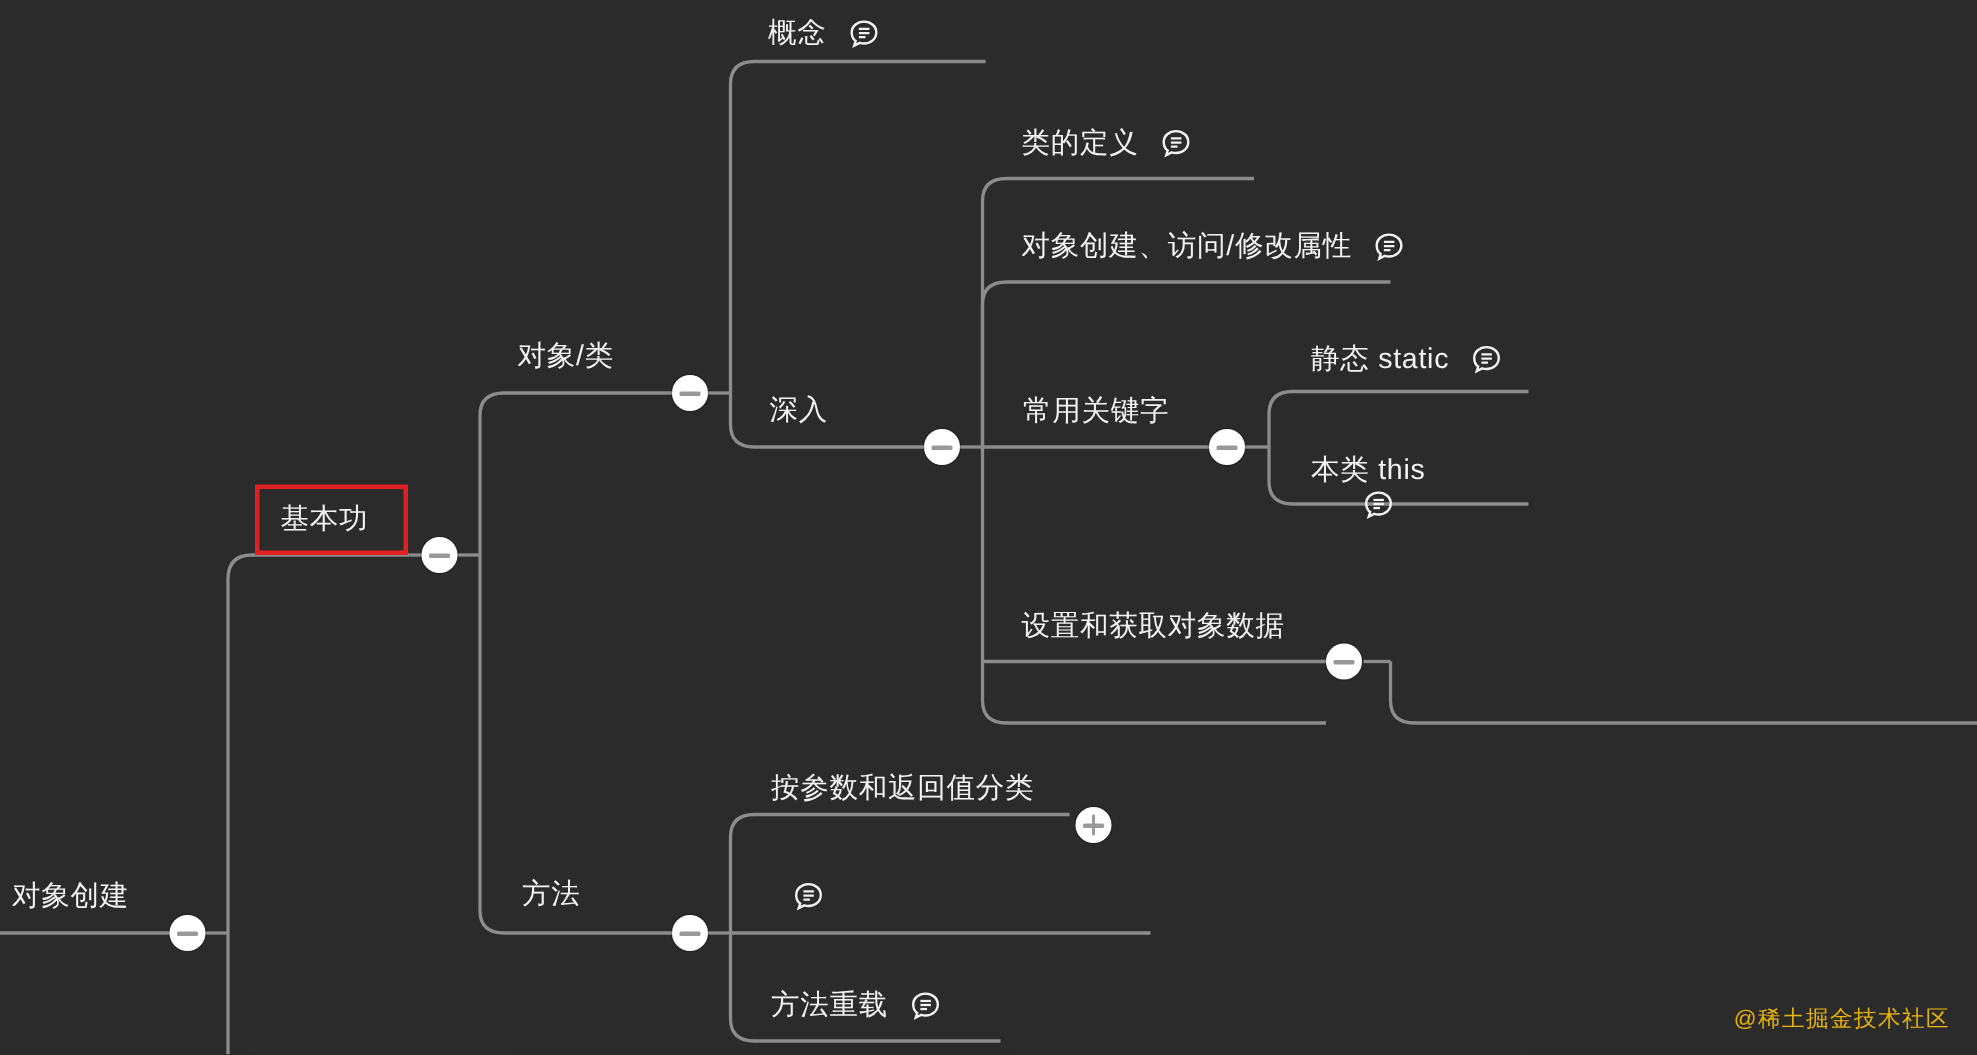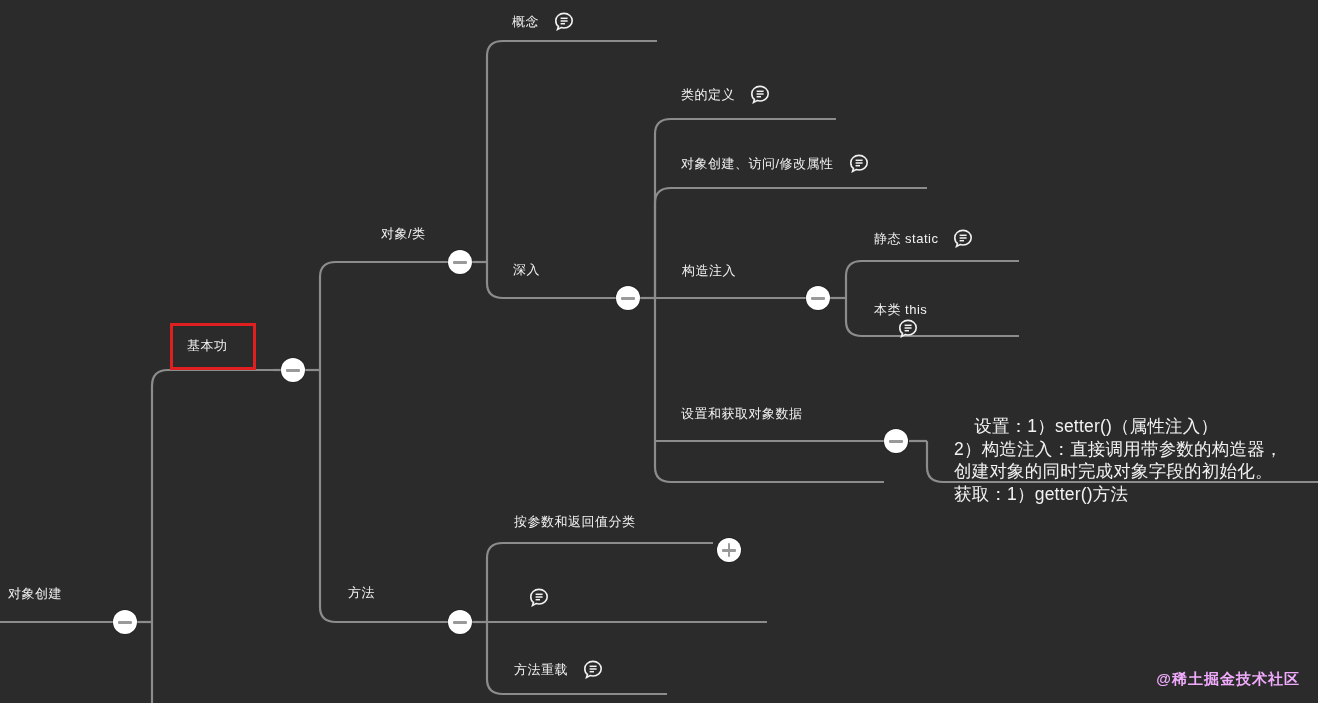--- a/index.html
+++ b/index.html
@@ -21,21 +21,21 @@
     width: 1318px;
     height: 703px;
     pointer-events: none;
   }
   .node {
     position: absolute;
     display: flex;
     align-items: center;
     white-space: nowrap;
     color: #f2f2f2;
-    font-size: 13px;
+    font-size: 19px;
     letter-spacing: 0.5px;
     line-height: 1.25;
   }
   .node .label {
     color: #f2f2f2;
   }
   .node.multiline {
     display: block;
     white-space: pre;
     font-size: 17.5px;
@@ -80,25 +80,24 @@
     top: 5px;
     width: 2.5px;
     height: 14px;
     background: #999999;
     border-radius: 1px;
   }
   .watermark {
     position: absolute;
     right: 18px;
     bottom: 14px;
-    color: #f0abfc;
+    color: #eab308;
     font-size: 15px;
     letter-spacing: 1px;
     user-select: none;
-    font-weight: bold;
   }
 </style>
 </head>
 <body>
 
 <div id="canvas">
 
   <svg id="wires" viewBox="0 0 1318 703" xmlns="http://www.w3.org/2000/svg">
     <g fill="none" stroke="#8c8c8c" stroke-width="2.2" stroke-linecap="butt">
 
@@ -144,26 +143,26 @@
       <path d="M 487 622 L 487 622 L 767 622"></path>
       <path d="M 487 622 L 487 679 Q 487 694 503 694 L 667 694"></path>
     </g>
   </svg>
 
   <div class="node" style="left:8px; top:586px;">
     <span class="label">对象创建</span>
   </div>
   <div class="toggle" style="left:113px; top:610px;"></div>
 
-  <div class="node selected" style="left:170px; top:323px; width:86px; height:47px;">
+  <div class="node selected" style="left:170px; top:323px; width:102px; height:47px;">
     <span class="label">基本功</span>
   </div>
   <div class="toggle" style="left:281px; top:358px;"></div>
 
-  <div class="node" style="left:345px; top:226px;margin-left:36px;">
+  <div class="node" style="left:345px; top:226px;">
     <span class="label">对象/类</span>
   </div>
   <div class="toggle" style="left:448px; top:250px;"></div>
 
   <div class="node" style="left:512px; top:11px;">
     <span class="label">概念</span>
     <span class="note-icon">
       <svg width="22" height="22" viewBox="0 0 22 22">
         <path d="M11 2.4c4.6 0 8.2 3.2 8.2 7.3 0 4.1-3.6 7.3-8.2 7.3-1 0-2-0.15-2.9-0.43l-3.6 1.9 0.95-3.1C3.6 14.1 2.8 12 2.8 9.7 2.8 5.6 6.4 2.4 11 2.4z" fill="none" stroke="#f2f2f2" stroke-width="1.6"></path>
         <line x1="7.6" y1="7.3" x2="14.6" y2="7.3" stroke="#f2f2f2" stroke-width="1.5"></line>
@@ -196,21 +195,21 @@
       <svg width="22" height="22" viewBox="0 0 22 22">
         <path d="M11 2.4c4.6 0 8.2 3.2 8.2 7.3 0 4.1-3.6 7.3-8.2 7.3-1 0-2-0.15-2.9-0.43l-3.6 1.9 0.95-3.1C3.6 14.1 2.8 12 2.8 9.7 2.8 5.6 6.4 2.4 11 2.4z" fill="none" stroke="#f2f2f2" stroke-width="1.6"></path>
         <line x1="7.6" y1="7.3" x2="14.6" y2="7.3" stroke="#f2f2f2" stroke-width="1.5"></line>
         <line x1="7.6" y1="10" x2="14.6" y2="10" stroke="#f2f2f2" stroke-width="1.5"></line>
         <line x1="7.6" y1="12.7" x2="12" y2="12.7" stroke="#f2f2f2" stroke-width="1.5"></line>
       </svg>
     </span>
   </div>
 
   <div class="node" style="left:682px; top:263px;">
-    <span class="label">构造注入</span>
+    <span class="label">常用关键字</span>
   </div>
   <div class="toggle" style="left:806px; top:286px;"></div>
 
   <div class="node" style="left:874px; top:228px;">
     <span class="label">静态 static</span>
     <span class="note-icon">
       <svg width="22" height="22" viewBox="0 0 22 22">
         <path d="M11 2.4c4.6 0 8.2 3.2 8.2 7.3 0 4.1-3.6 7.3-8.2 7.3-1 0-2-0.15-2.9-0.43l-3.6 1.9 0.95-3.1C3.6 14.1 2.8 12 2.8 9.7 2.8 5.6 6.4 2.4 11 2.4z" fill="none" stroke="#f2f2f2" stroke-width="1.6"></path>
         <line x1="7.6" y1="7.3" x2="14.6" y2="7.3" stroke="#f2f2f2" stroke-width="1.5"></line>
         <line x1="7.6" y1="10" x2="14.6" y2="10" stroke="#f2f2f2" stroke-width="1.5"></line>
@@ -229,26 +228,20 @@
         <line x1="7.6" y1="12.7" x2="12" y2="12.7" stroke="#f2f2f2" stroke-width="1.5"></line>
       </svg>
     </span>
   </div>
 
   <div class="node" style="left:681px; top:406px;">
     <span class="label">设置和获取对象数据</span>
   </div>
   <div class="toggle" style="left:884px; top:429px;"></div>
 
-  <div class="node multiline" style="left:954px; top:392px;">
-    <span class="label">设置：1）setter()（属性注入）
-2）构造注入：直接调用带参数的构造器，
-创建对象的同时完成对象字段的初始化。
-获取：1）getter()方法</span>
-  </div>
 
   <div class="node" style="left:348px; top:586px;font-family:Liberation Mono, monospace;">
     <span class="label">方法</span>
   </div>
   <div class="toggle" style="left:448px; top:610px;"></div>
 
   <div class="node" style="left:514px; top:514px;">
     <span class="label">按参数和返回值分类</span>
   </div>
   <div class="toggle plus" style="left:717px; top:538px;"></div>

